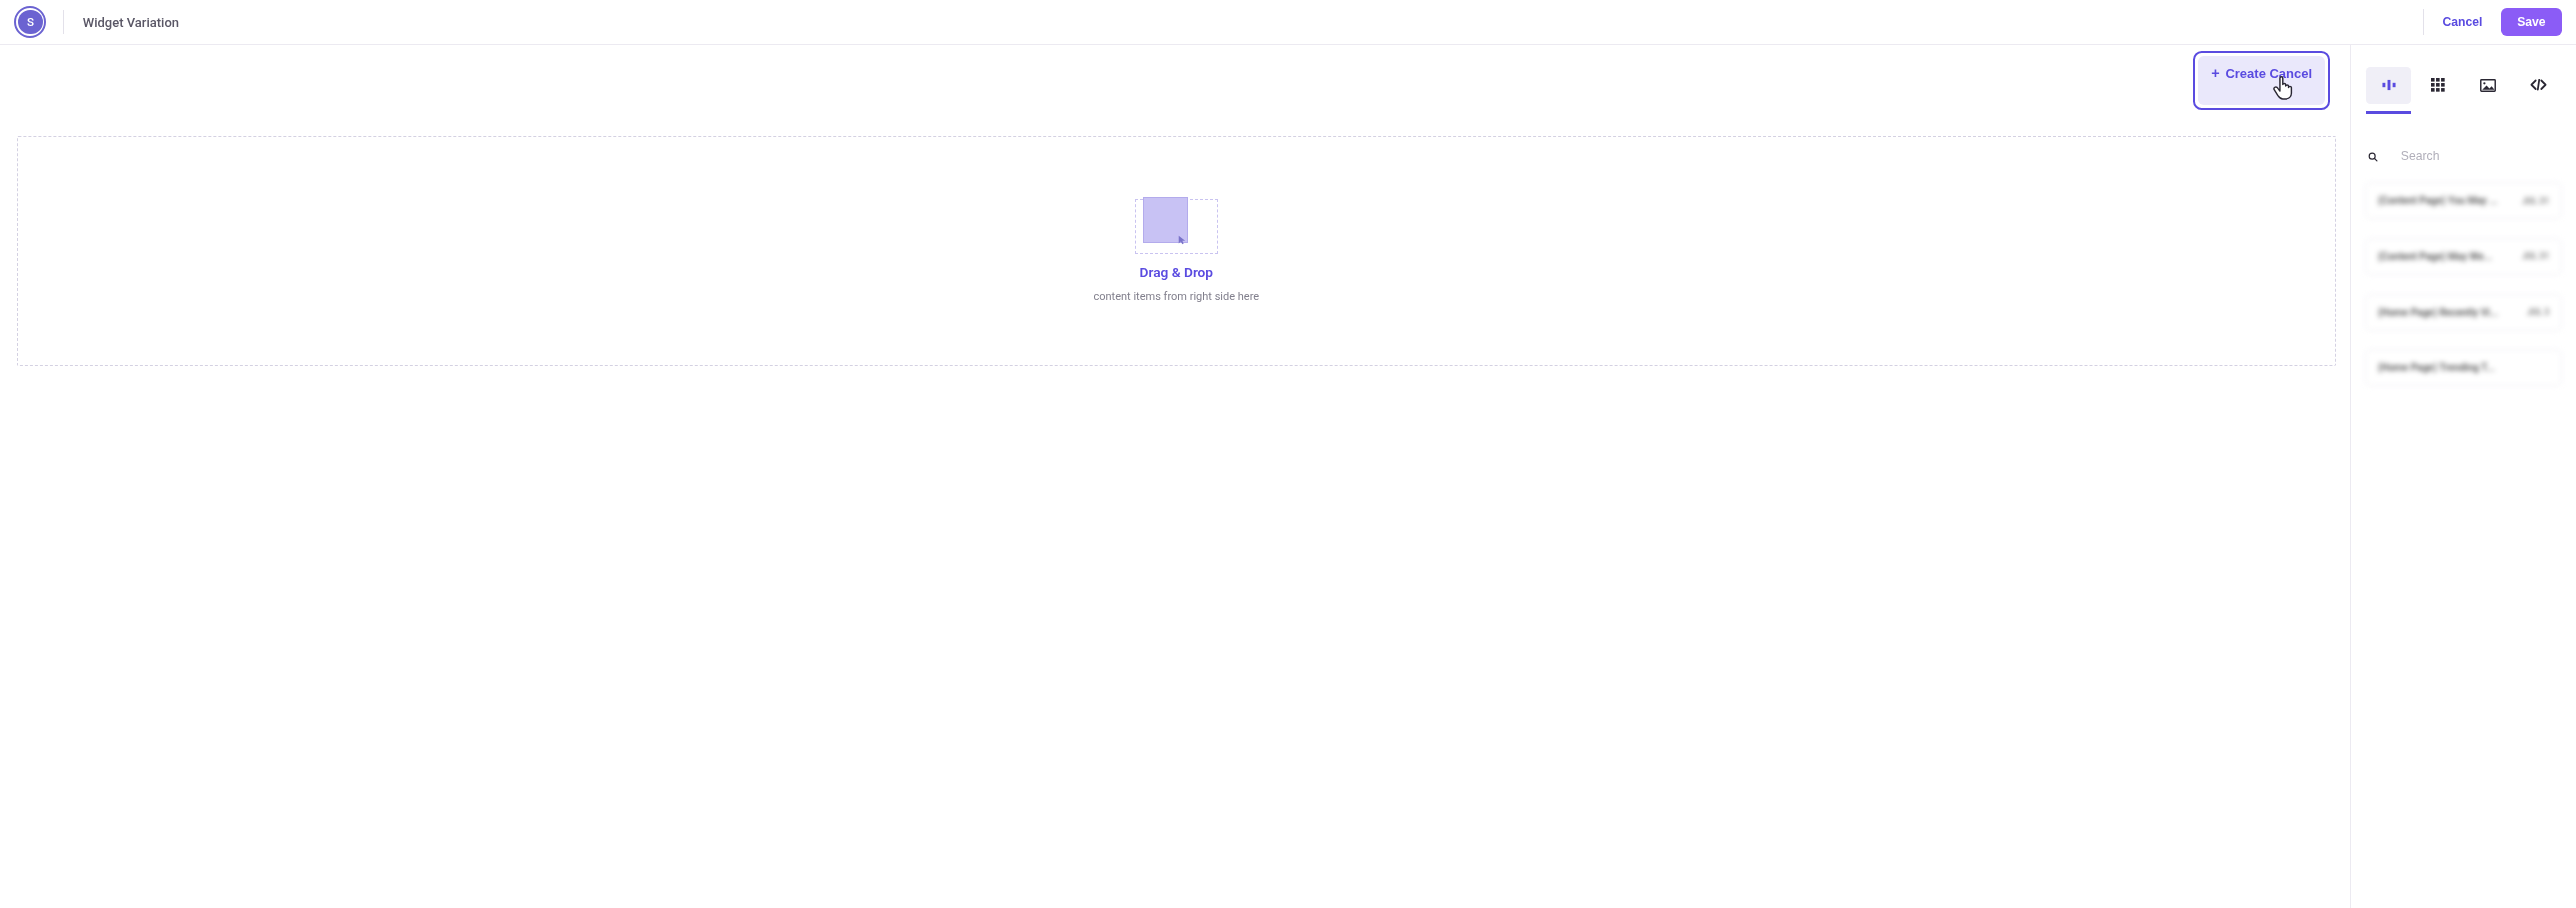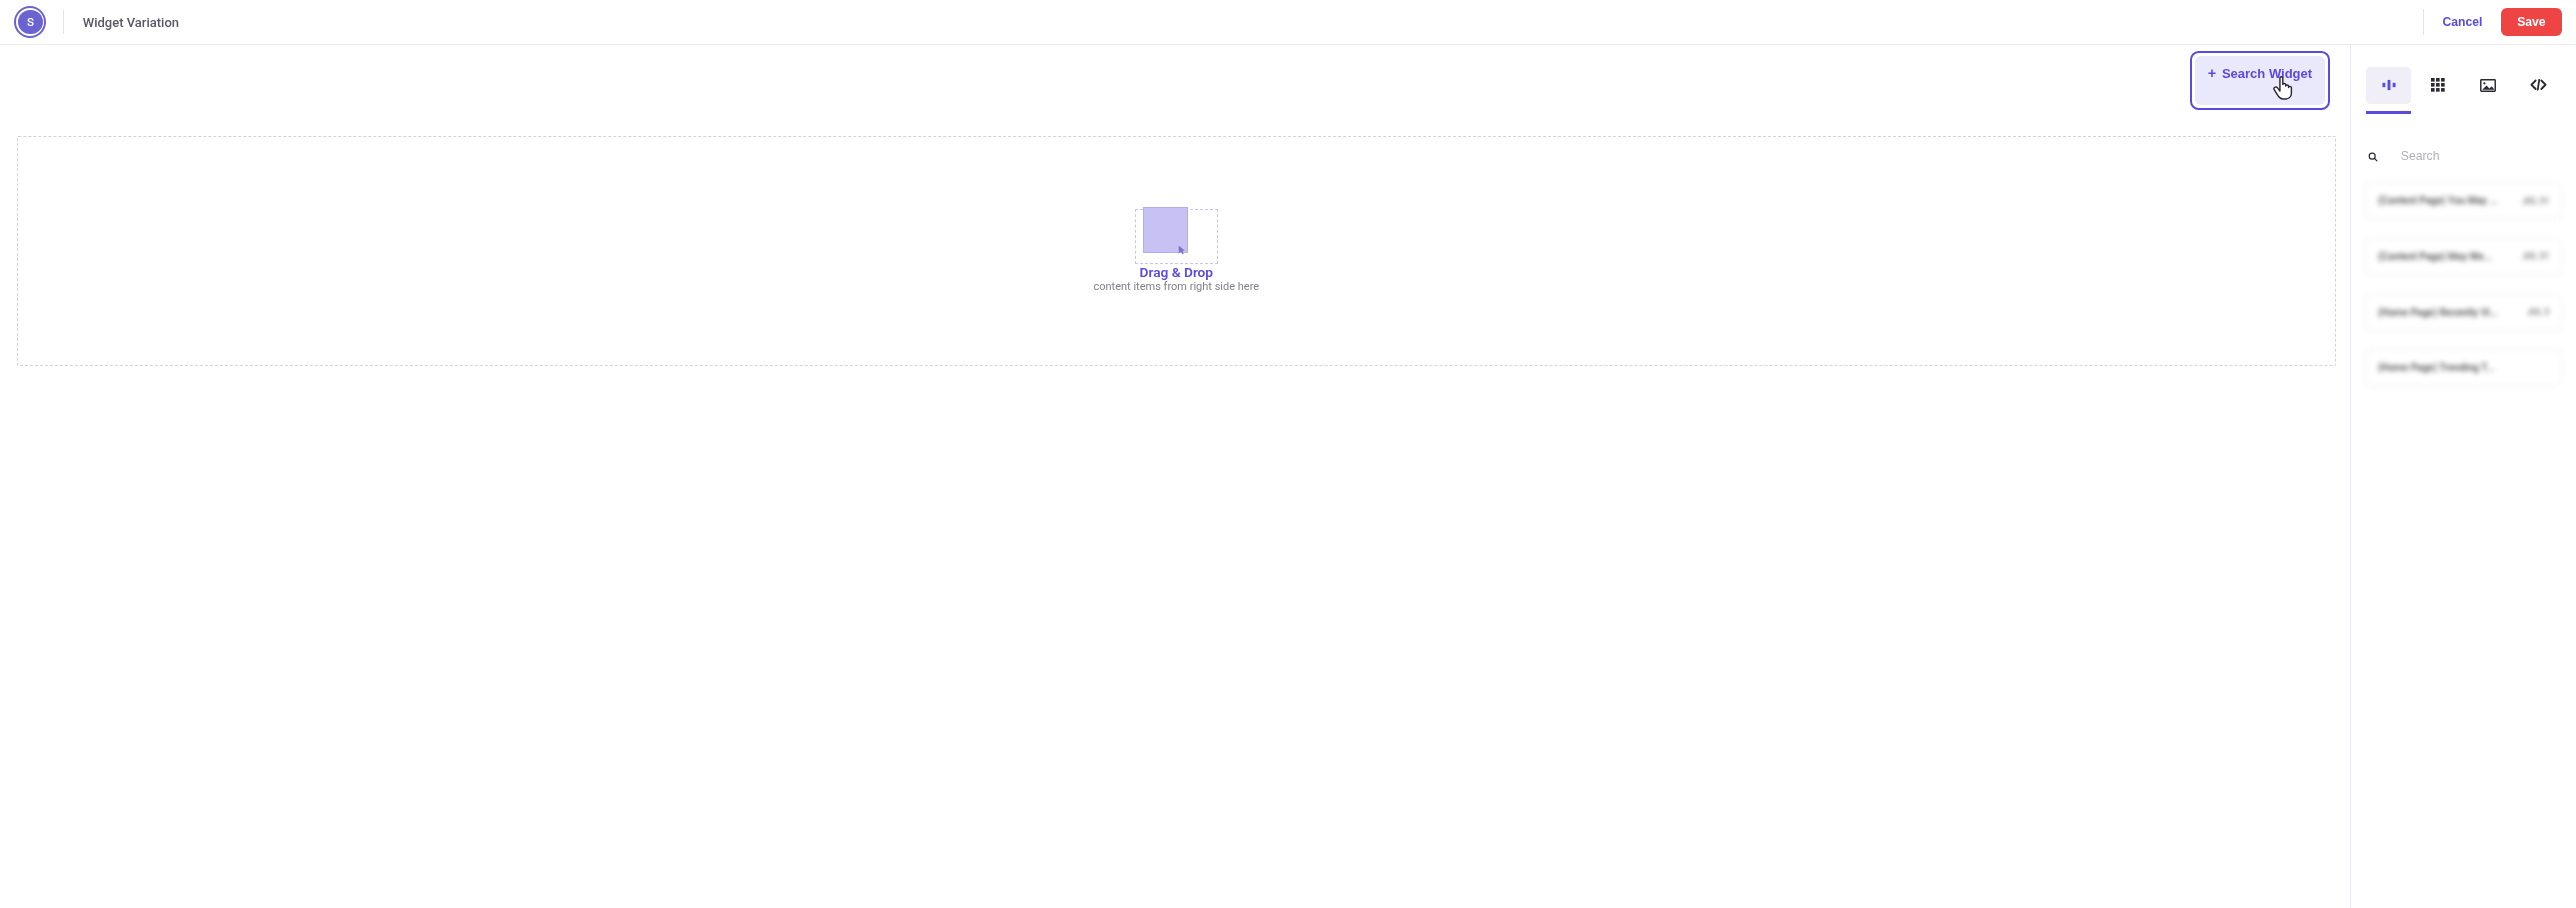--- a/index.html
+++ b/index.html
@@ -35,21 +35,21 @@
   }
   .page-title { font-size: 13px; font-weight: 500; color: #5a5766; }
 
   .topbar-right { margin-left: auto; display: flex; align-items: center; gap: 18.7px; }
   .right-divider { width: 0.7px; height: 26px; background: #e3e1ea; }
   .btn-cancel {
     background: none; border: none; cursor: pointer;
     color: #5a4be0; font-weight: 700; font-size: 12.2px;
   }
   .btn-save {
-    background: #ef4444; border: none; cursor: pointer;
+    background: #8b5cf6; border: none; cursor: pointer;
     color: #fff; font-weight: 700; font-size: 12.2px;
     padding: 7.2px 16px; border-radius: 5.8px;
   }
 
   
   .layout { display: flex; height: calc(100% - 45px); }
   .canvas-area { flex: 1; padding: 13px 14.4px 14.4px 17px; position: relative; }
   .sidebar {
     width: 226px; min-width: 226px;
     border-left: 0.7px solid #eceaf1;
@@ -84,20 +84,21 @@
   }
 
   
   .dropzone {
     margin-top: 78px;
     border: 1.4px dashed #d4d1e2;
     border-radius: 1.4px;
     min-height: 230px;
     display: flex; flex-direction: column;
     align-items: center; justify-content: center;
+    gap: 10px;
     text-align: right;
   }
   .drop-illustration {
     width: 83px; height: 55px;
     border: 1.4px dashed #c9c3f0;
     position: relative;
   }
   .drop-square {
     position: absolute;
     top: -2.9px; left: 7.2px;
@@ -180,21 +181,21 @@
 </div>
 
 <div class="layout">
 
   <div class="canvas-area">
 
     <div class="create-widget-wrap">
       <div class="create-widget-outline">
         <button class="btn-create-widget">
           <span class="plus-icon">+</span>
-          <span>Search Widget</span>
+          <span>Create Cancel</span>
 
           <svg class="cursor-pointer" width="21.6" height="24.4" viewBox="0 0 30 34">
             <path d="M11 3 C11 1.5 12 1 13 1 C14 1 15 1.5 15 3 L15 12 C15 11 16 10.5 17 10.5 C18 10.5 19 11 19 12 L19 14 C19 13 20 12.5 21 12.5 C22 12.5 23 13 23 14 L23 16 C23 15 24 14.5 25 14.5 C26 14.5 27 15 27 16 L27 24 C27 29 23 32 18 32 L15 32 C12 32 10 30 8 27 L3 19 C2 17.5 3 16 4.5 15.5 C6 15 7.5 16 8.5 17.5 L11 21 Z" fill="#ffffff" stroke="#2a2733" stroke-width="2" stroke-linejoin="round"></path>
           </svg>
         </button>
       </div>
     </div>
 
     <div class="dropzone">
       <div class="drop-illustration">

